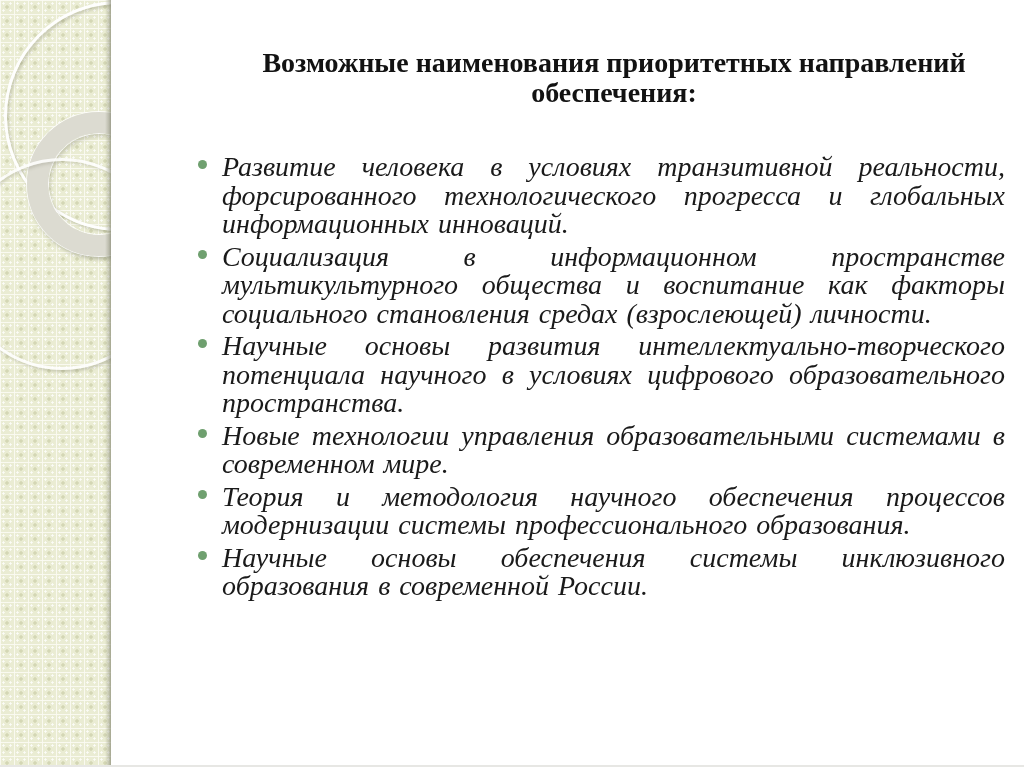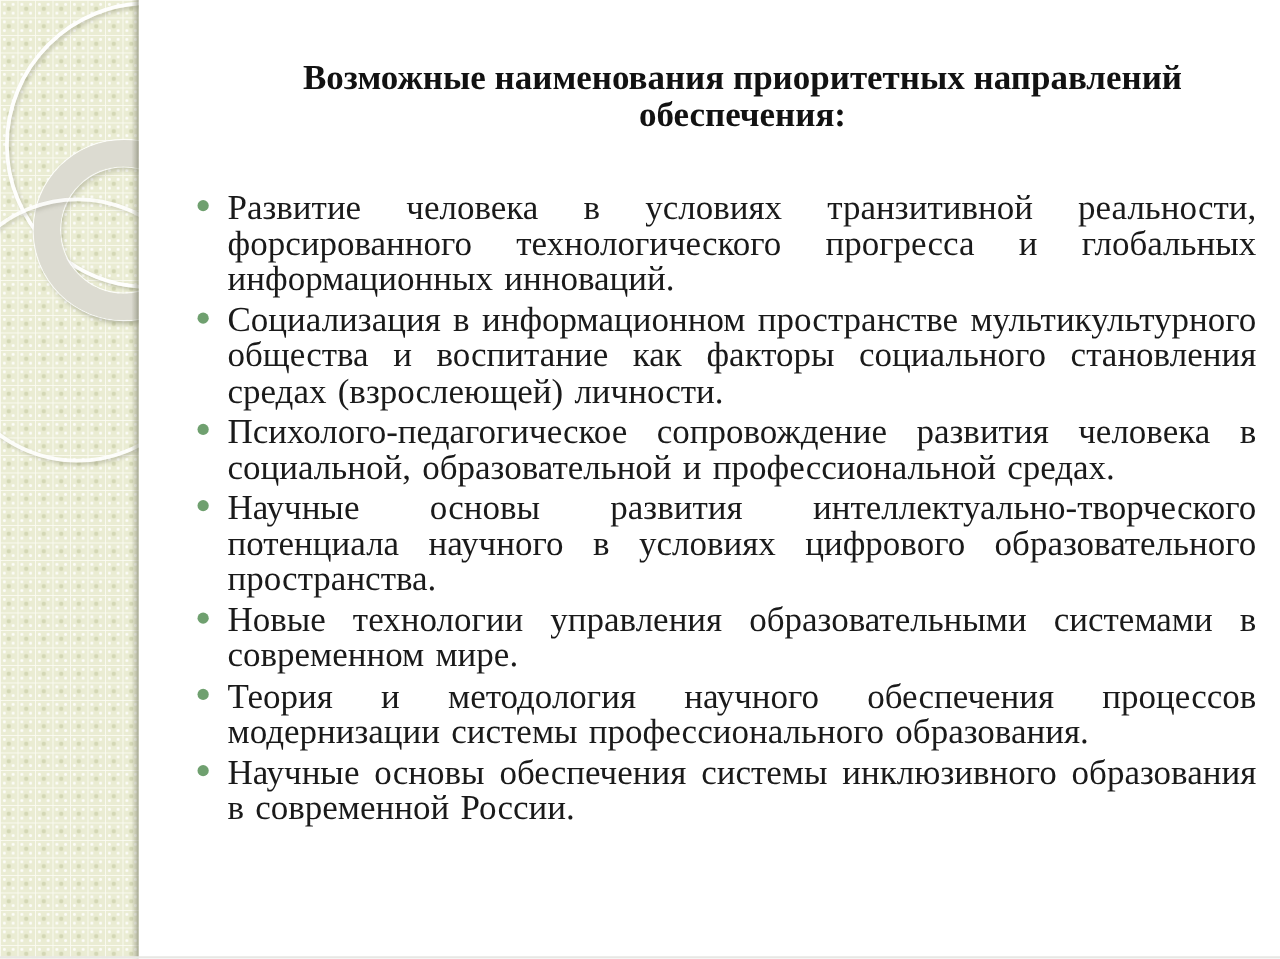--- a/index.html
+++ b/index.html
@@ -42,38 +42,39 @@
     border:21px solid #dcdbd1;
     box-shadow:0 0 0 1px rgba(255,255,255,.85), 2px 3px 4px rgba(108,110,90,.45),
                inset 0 0 0 1px rgba(255,255,255,.85), inset 2px 3px 4px rgba(108,110,90,.30);
   }
   .circle.c3{
     width:206px;height:206px;left:-44px;top:158px;
     border:3px solid rgba(255,255,255,.85);
     box-shadow:2px 2px 3px rgba(118,120,98,.30), inset 2px 2px 3px rgba(118,120,98,.22);
   }
   
-  .content{position:absolute;left:111px;top:0;right:0;bottom:0;}
+  .content{position:absolute;left:111px;top:0;right:0;bottom:0;padding-left:40px;}
   .title{
     margin:48px 19px 0 72px;
     font-size:28px;line-height:30px;font-weight:bold;
     text-align:center;color:#121212;
   }
   .list{
     list-style:none;
     margin:45px 19px 0 46px;
     padding:0;
   }
   .item{
     position:relative;
     padding-left:25px;
     margin:0 0 4px 0;
     font-size:28px;line-height:28.5px;
     word-spacing:2px;
     text-align:justify;
+    font-style:italic;
   }
   .dot{
     position:absolute;left:1px;top:7px;
     width:9px;height:9px;border-radius:50%;
     background:var(--bullet_dot,#6fa06f);
   }
 </style>
 </head>
 <body>
 
@@ -100,24 +101,20 @@
         <li class="item">
           <span class="dot"></span>
           <span class="txt">Развитие человека в условиях транзитивной реальности, форсированного технологического прогресса и глобальных информационных инноваций.</span>
         </li>
 
         <li class="item">
           <span class="dot"></span>
           <span class="txt">Социализация в информационном пространстве мультикультурного общества и воспитание как факторы социального становления средах (взрослеющей) личности.</span>
         </li>
 
-        <li class="item">
-          <span class="dot"></span>
-          <span class="txt">Психолого-педагогическое сопровождение развития человека в социальной, образовательной и профессиональной средах.</span>
-        </li>
 
         <li class="item">
           <span class="dot"></span>
           <span class="txt">Научные основы развития интеллектуально-творческого потенциала научного в условиях цифрового образовательного пространства.</span>
         </li>
 
         <li class="item">
           <span class="dot"></span>
           <span class="txt">Новые технологии управления образовательными системами в современном мире.</span>
         </li>

